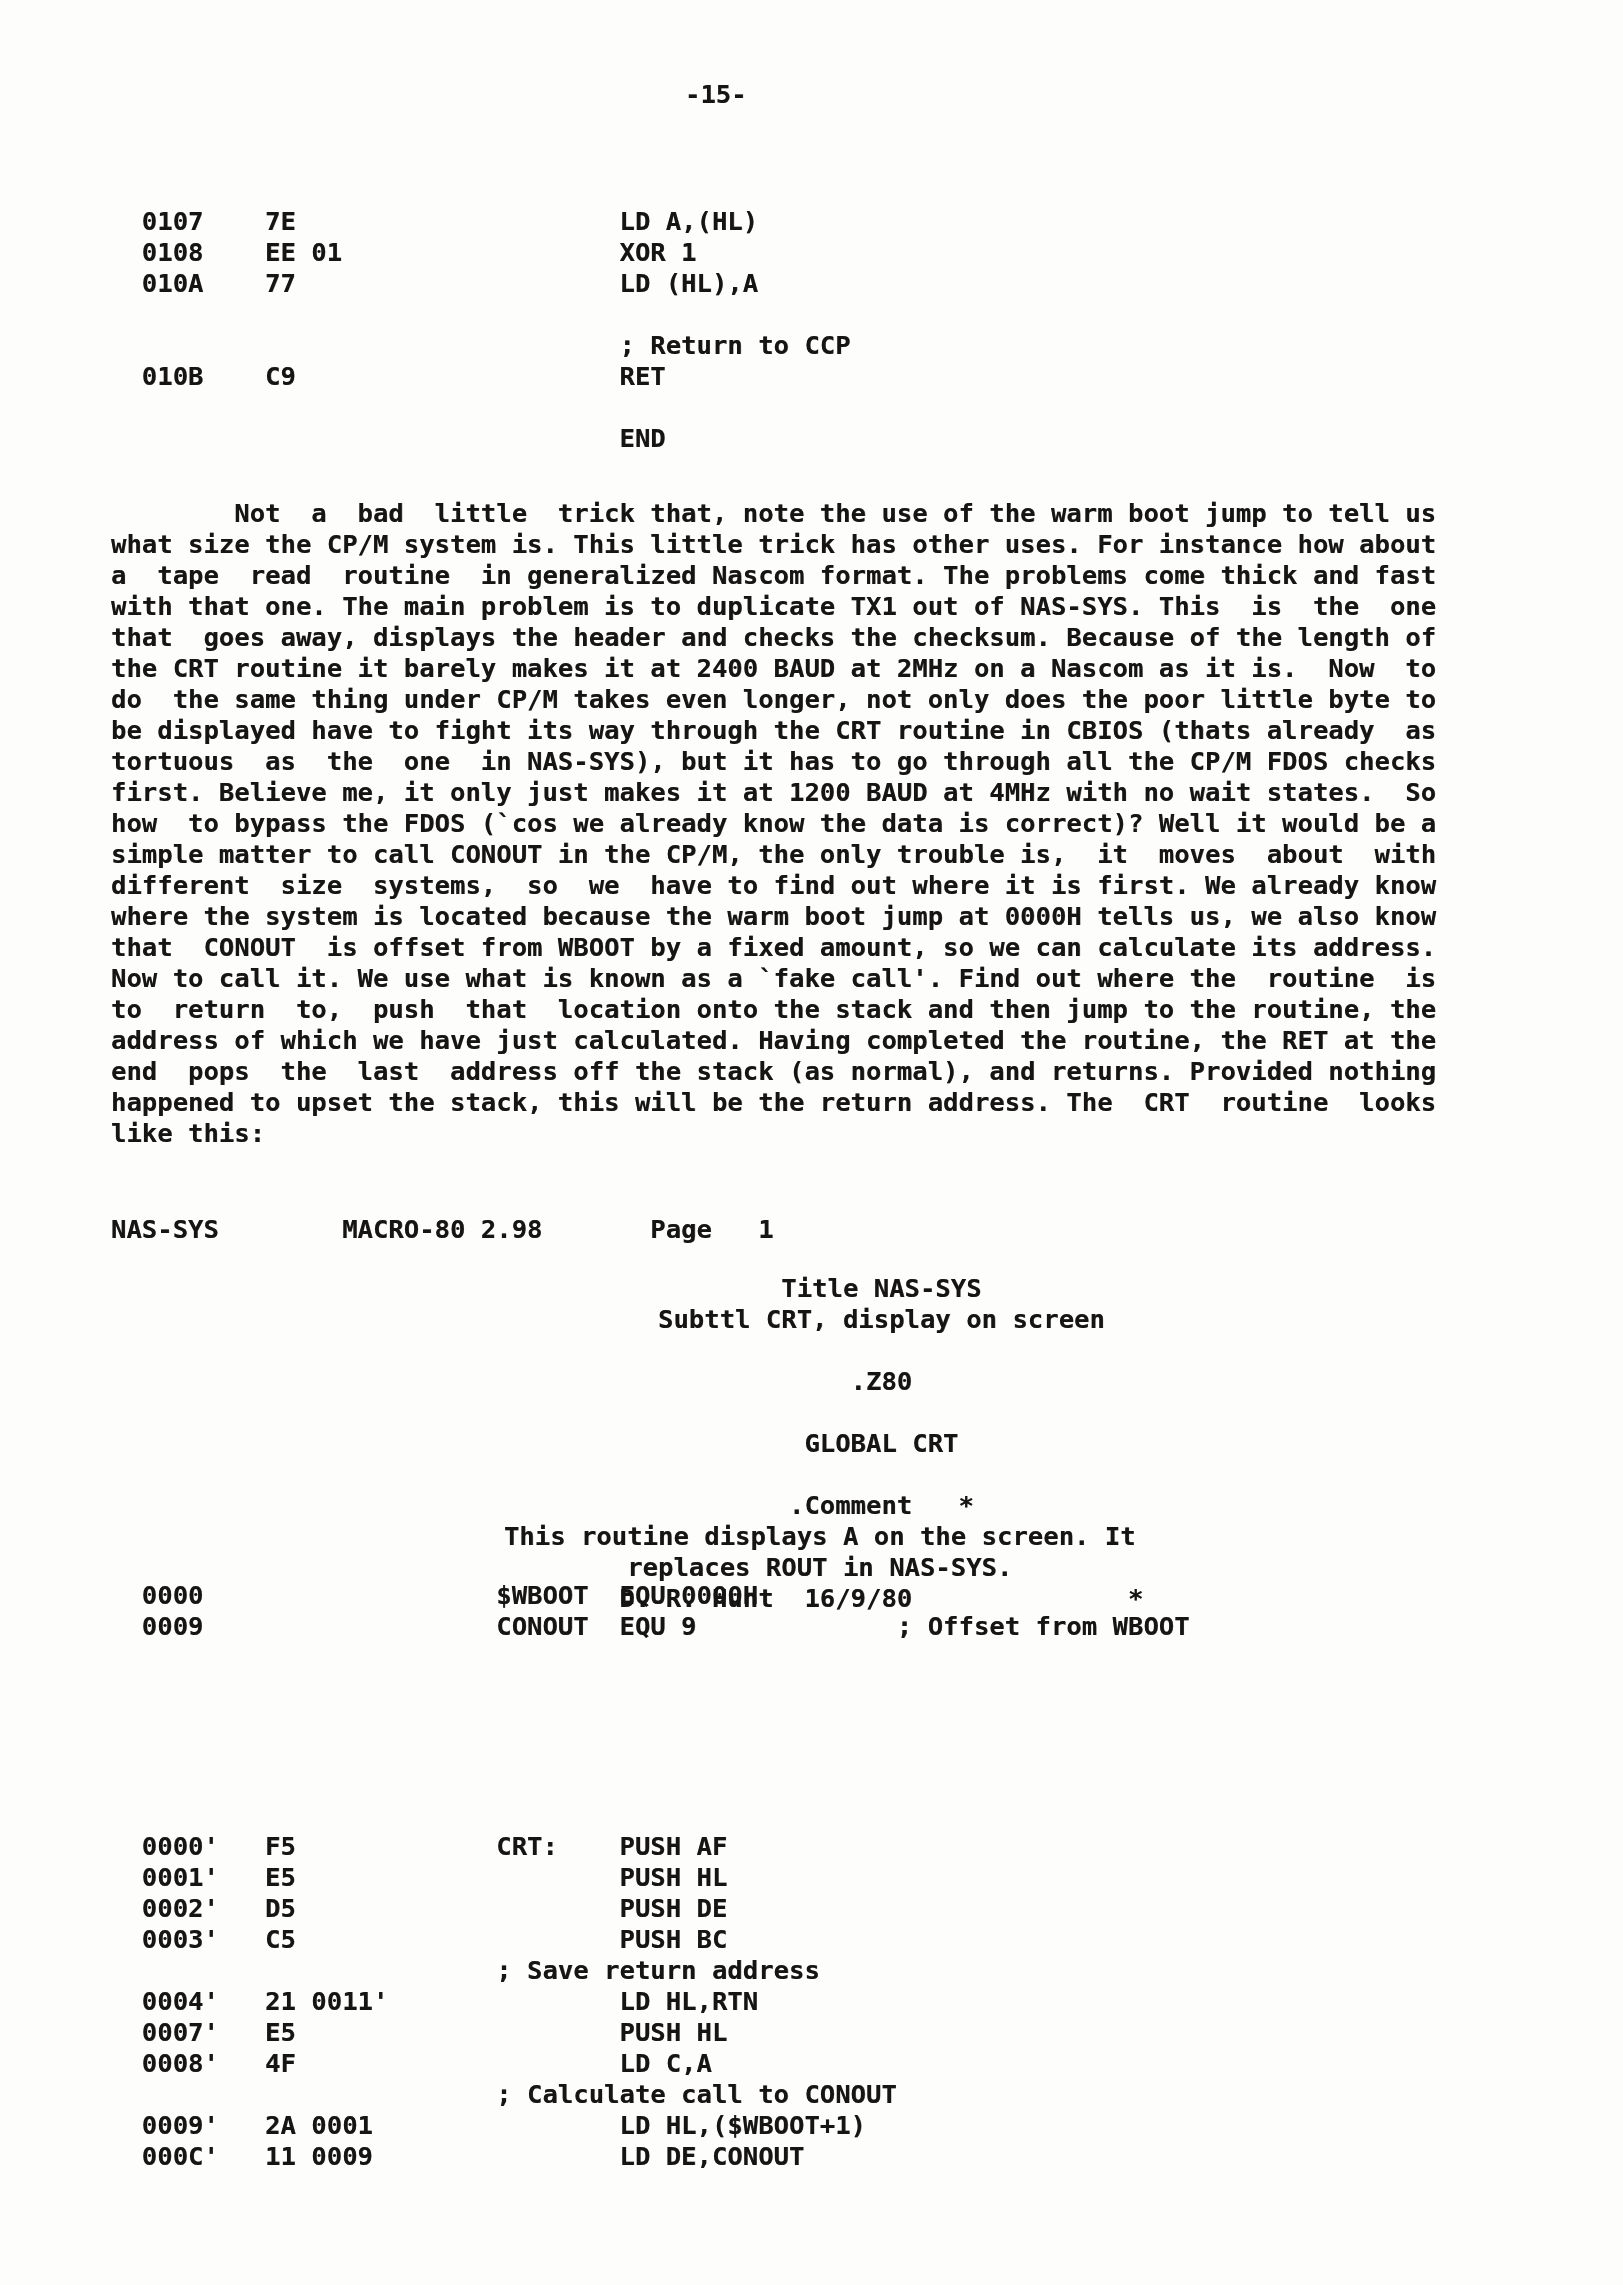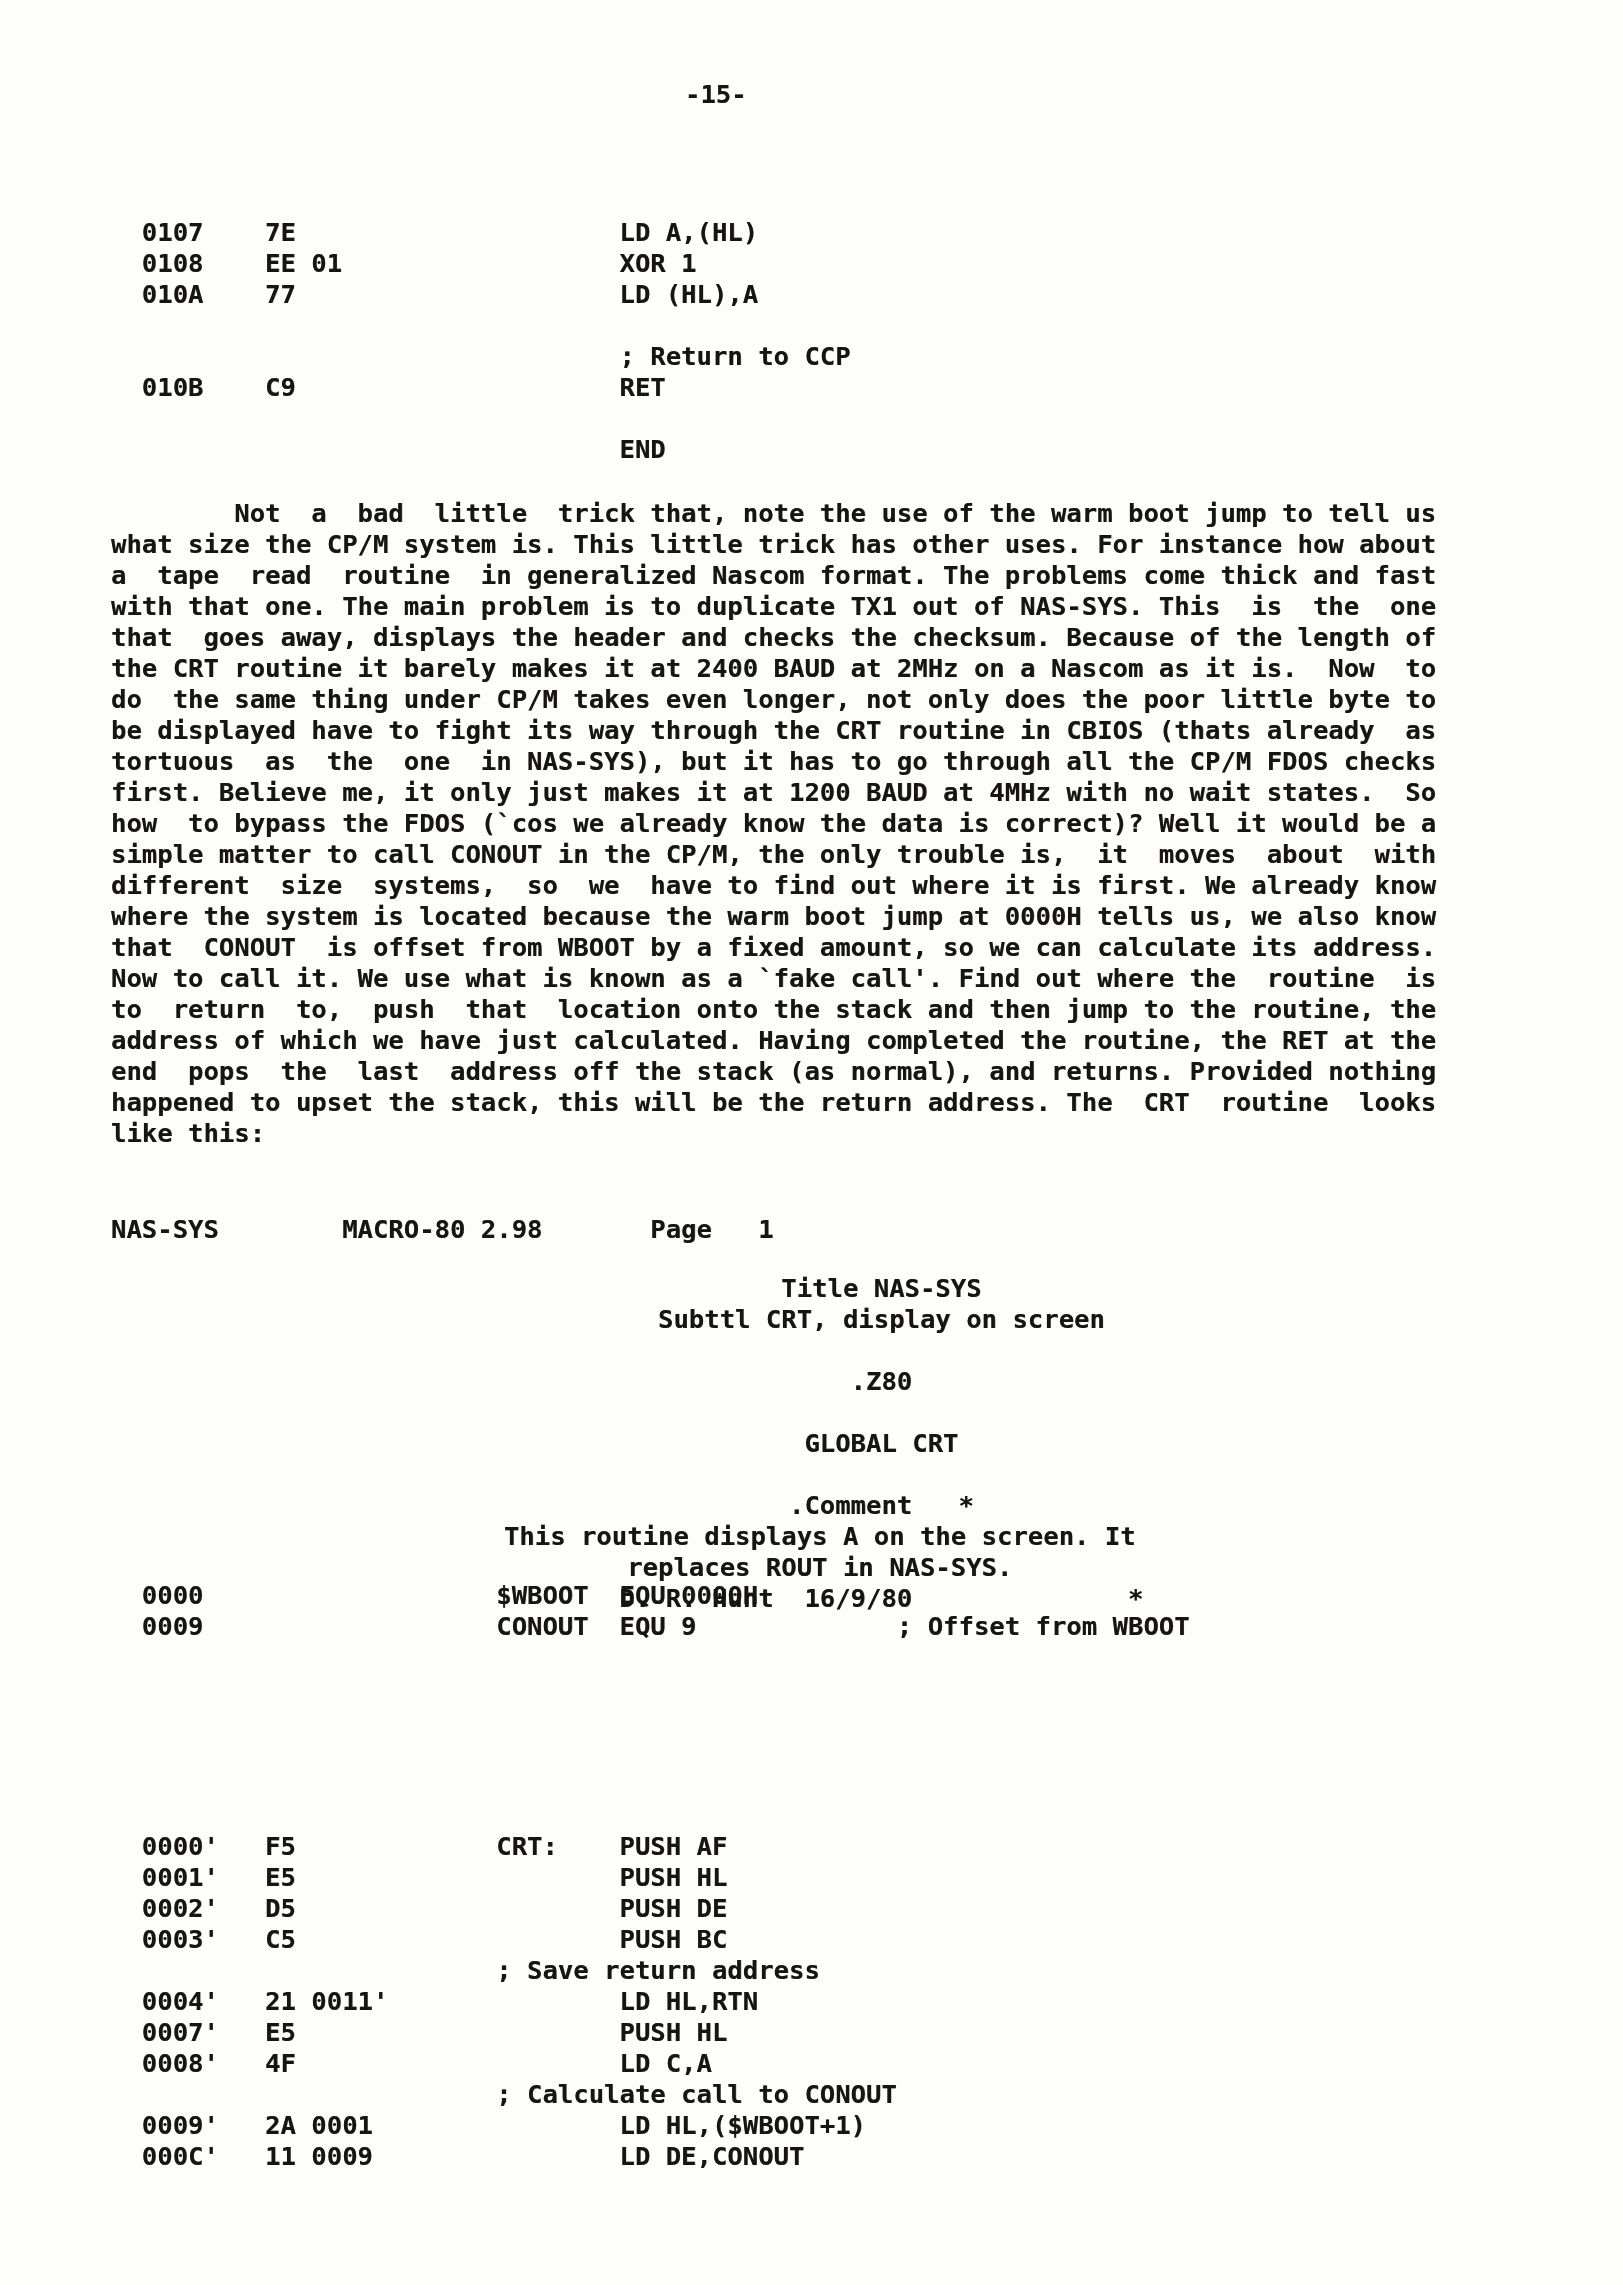--- a/index.html
+++ b/index.html
@@ -26,21 +26,21 @@
     text-shadow: 0.3px 0 0 rgba(23,21,19,0.55);
     font-weight: bold;
   }
   .left-col { left: 111px; }
 </style>
 </head>
 <body>
 
 <pre class="tw" style="left: 685px; top: 79px;">-15-</pre>
 
-<pre class="tw left-col" style="top: 217px;">  0107    7E                     LD A,(HL)
+<pre class="tw left-col" style="top: 206px;">  0107    7E                     LD A,(HL)
   0108    EE 01                  XOR 1
   010A    77                     LD (HL),A
 
                                  ; Return to CCP
   010B    C9                     RET
 
                                  END</pre>
 
 <pre class="tw left-col" style="top: 498px;">        Not  a  bad  little  trick that, note the use of the warm boot jump to tell us
 what size the CP/M system is. This little trick has other uses. For instance how about

